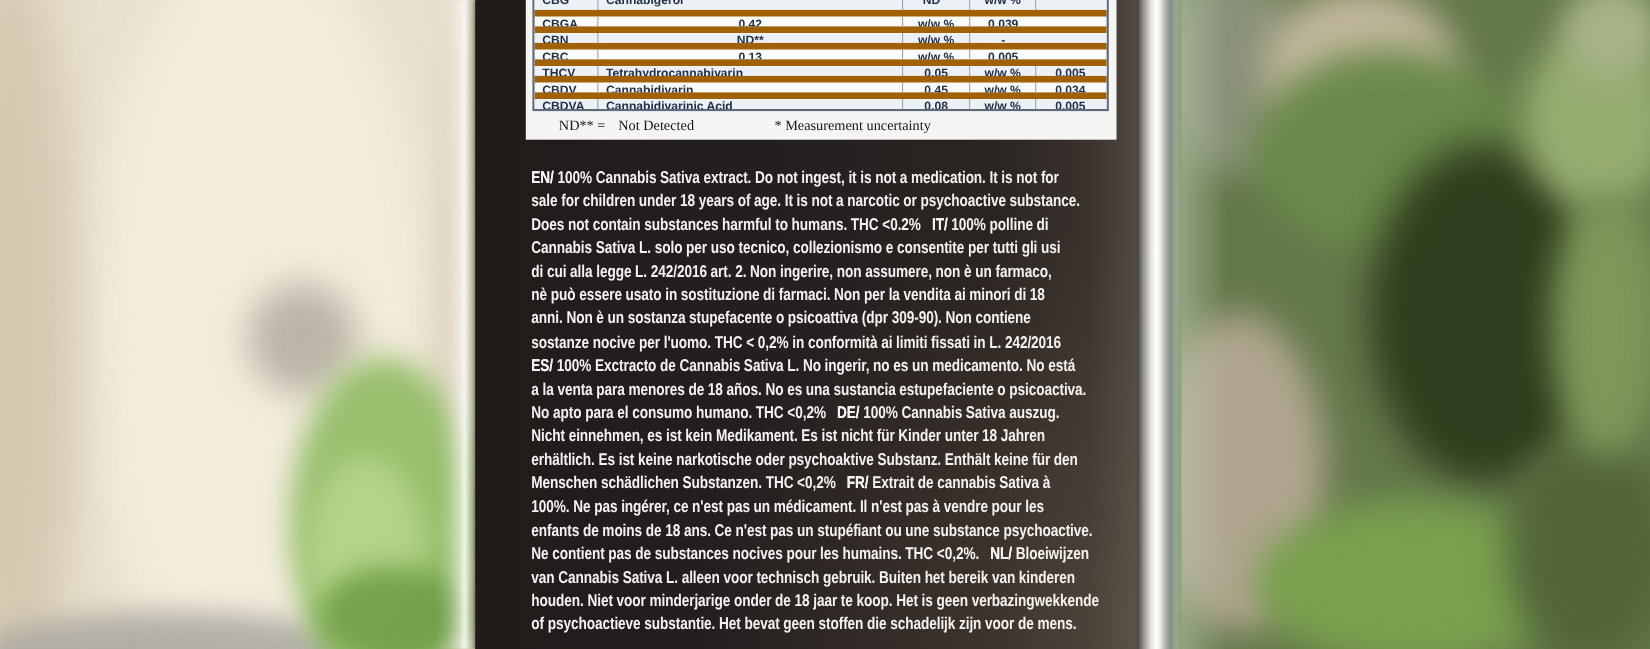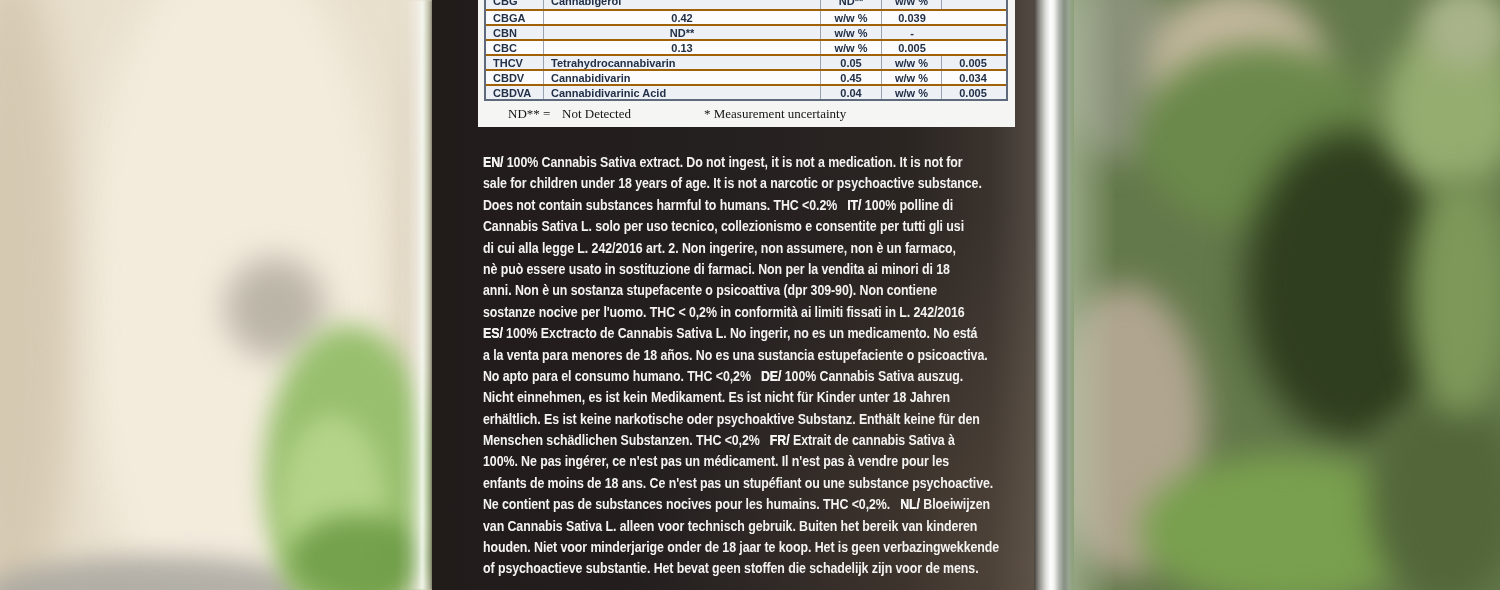--- a/index.html
+++ b/index.html
@@ -48,21 +48,21 @@
   
   .label{position:absolute;left:432px;top:0;width:606px;height:590px;overflow:hidden;
     background:linear-gradient(90deg,#211c1a 0%,#252020 50%,#2b2522 78%,#39322d 92%,#544c44 100%);}
   .label-sheen{position:absolute;left:0;top:0;right:0;bottom:0;
     background:radial-gradient(ellipse at 92% 96%, rgba(130,108,86,.28), rgba(0,0,0,0) 45%);}
 
   
   .table-card{position:absolute;left:46px;top:0;width:537px;height:127px;background:#f5f6f3;overflow:hidden;}
   .ctable{position:absolute;left:6px;top:-8px;width:524px;border:2px solid #5e6a7c;background:#fbfcfb;}
   .trow{display:grid;grid-template-columns:58px 277px 61px 60px 62px;height:15px;}
-  .trow + .trow{border-top:2px solid #a16207;}
+  .trow + .trow{border-top:6px solid #a16207;}
   .trow:nth-child(odd){background:#edf1f6;}
   .tcell{height:100%;line-height:14px;font-size:11px;font-weight:700;color:#223048;
          border-right:1px solid #99a3b3;overflow:hidden;white-space:nowrap;}
   .tcell:last-child{border-right:none;}
   .c0,.c1{padding-left:7px;text-align:left;}
   .c2,.c3,.c4{text-align:center;}
   .footnote{position:absolute;left:0;top:106px;width:100%;height:20px;color:#141414;font-size:13px;font-family:Liberation Serif, serif;}
   .footnote span{position:absolute;top:0;white-space:pre;}
   .fn-nd{left:30px;}
   .fn-ndtext{left:84px;}
@@ -146,21 +146,21 @@
           <div class="trow">
             <div class="tcell c0">CBDV</div>
             <div class="tcell c1">Cannabidivarin</div>
             <div class="tcell c2">0.45</div>
             <div class="tcell c3">w/w %</div>
             <div class="tcell c4">0.034</div>
           </div>
           <div class="trow">
             <div class="tcell c0">CBDVA</div>
             <div class="tcell c1">Cannabidivarinic Acid</div>
-            <div class="tcell c2">0.04</div>
+            <div class="tcell c2">0.08</div>
             <div class="tcell c3">w/w %</div>
             <div class="tcell c4">0.005</div>
           </div>
         </div>
       <div class="footnote">
         <span class="fn-nd">ND** =</span>
         <span class="fn-ndtext">Not Detected</span>
         <span class="fn-star">* Measurement uncertainty</span>
       </div>
     </div>

